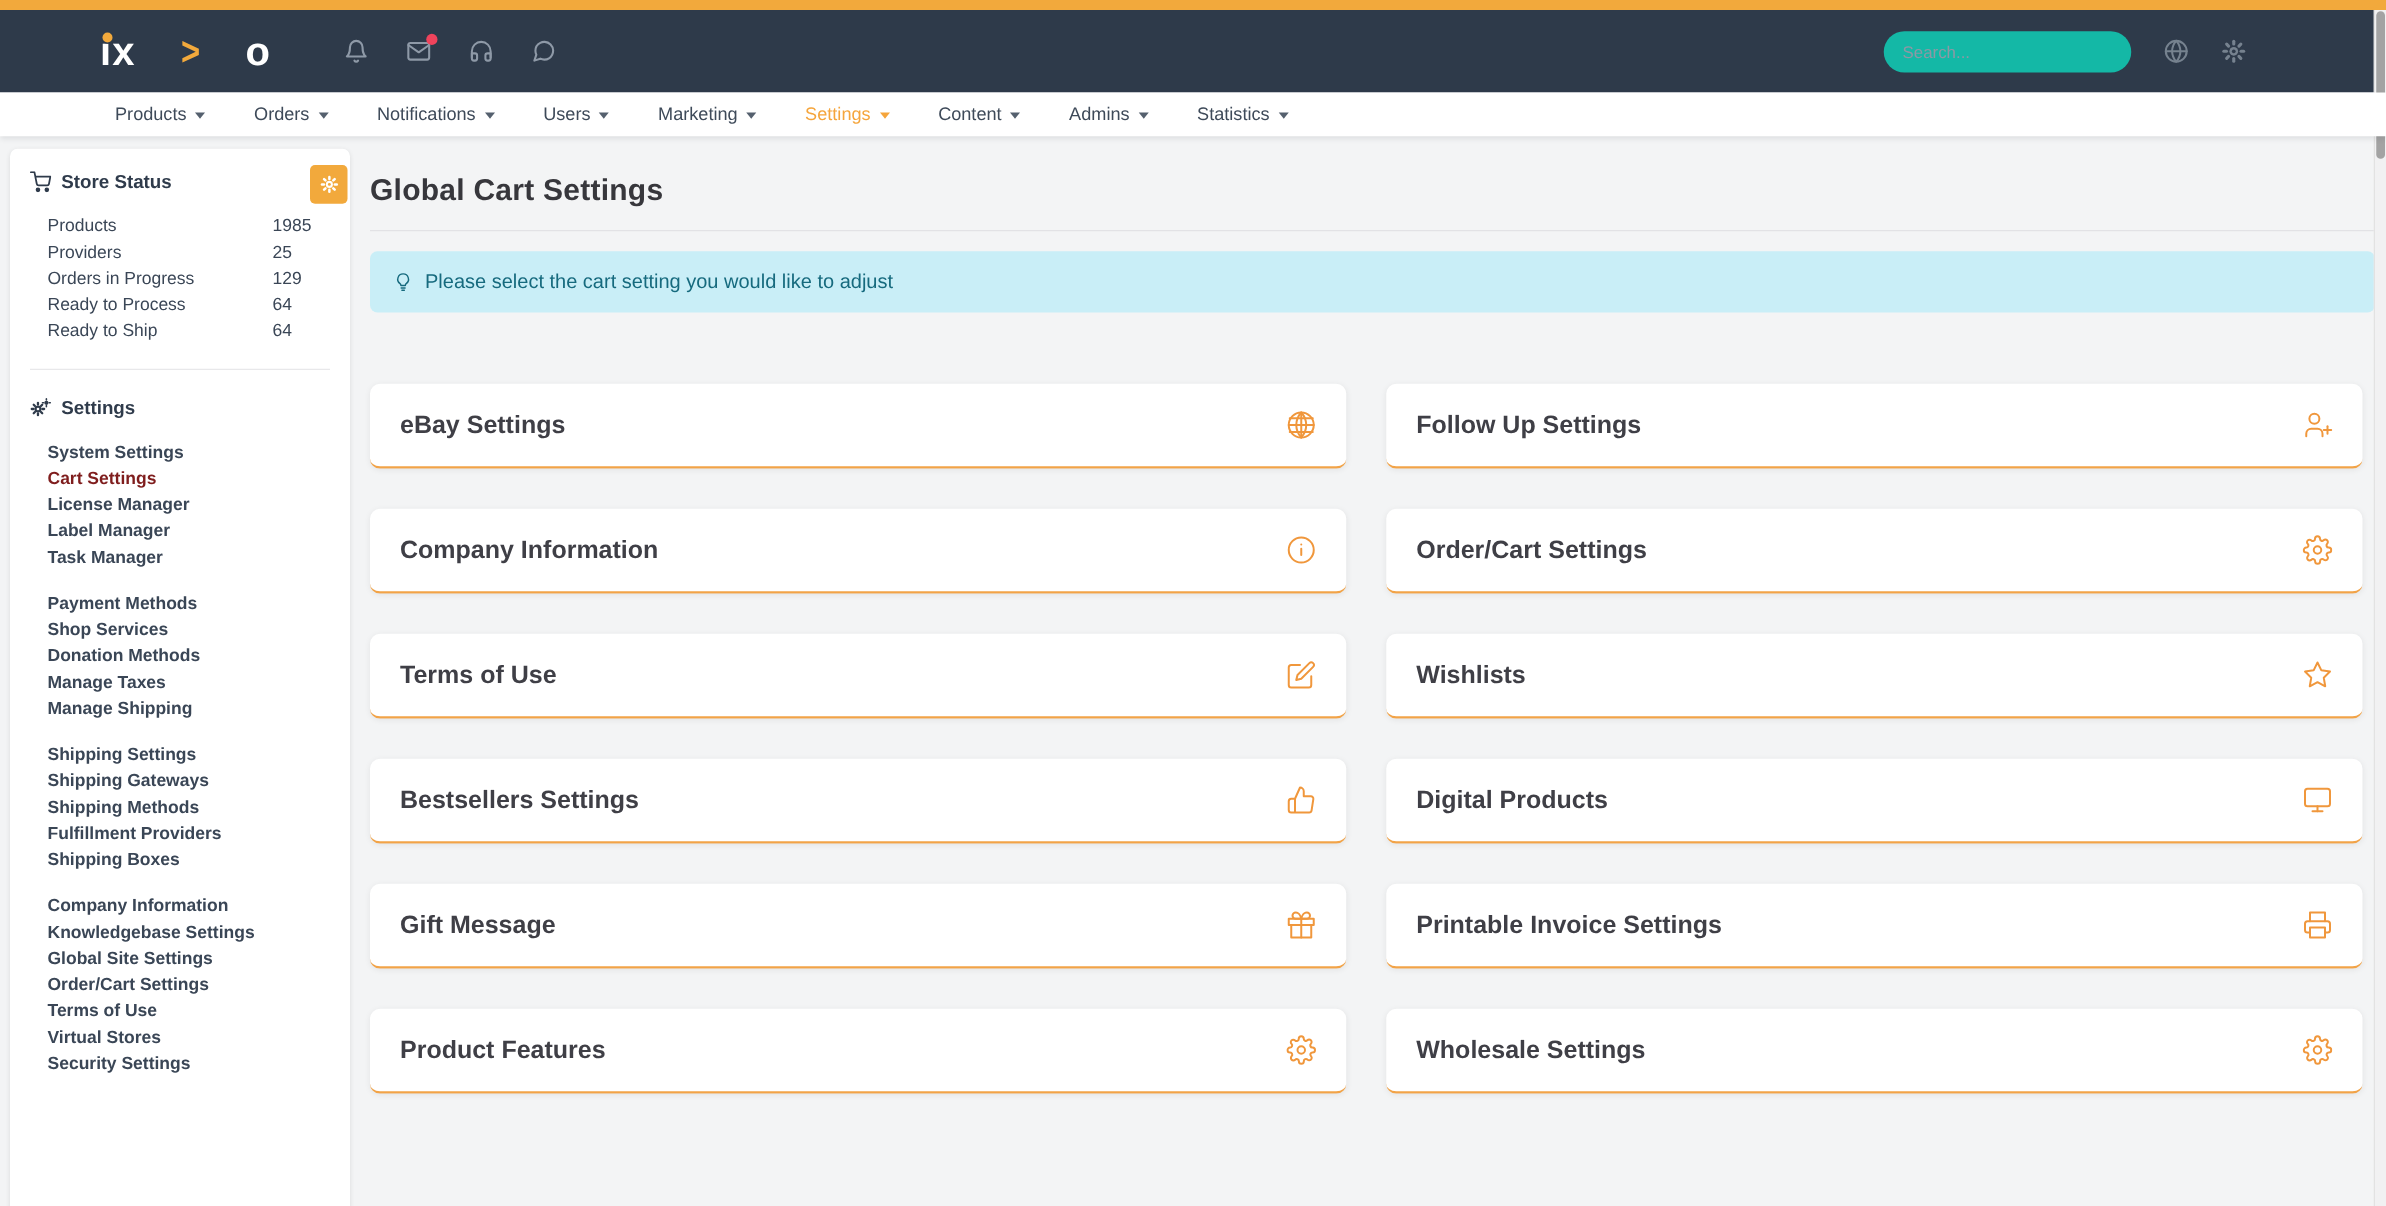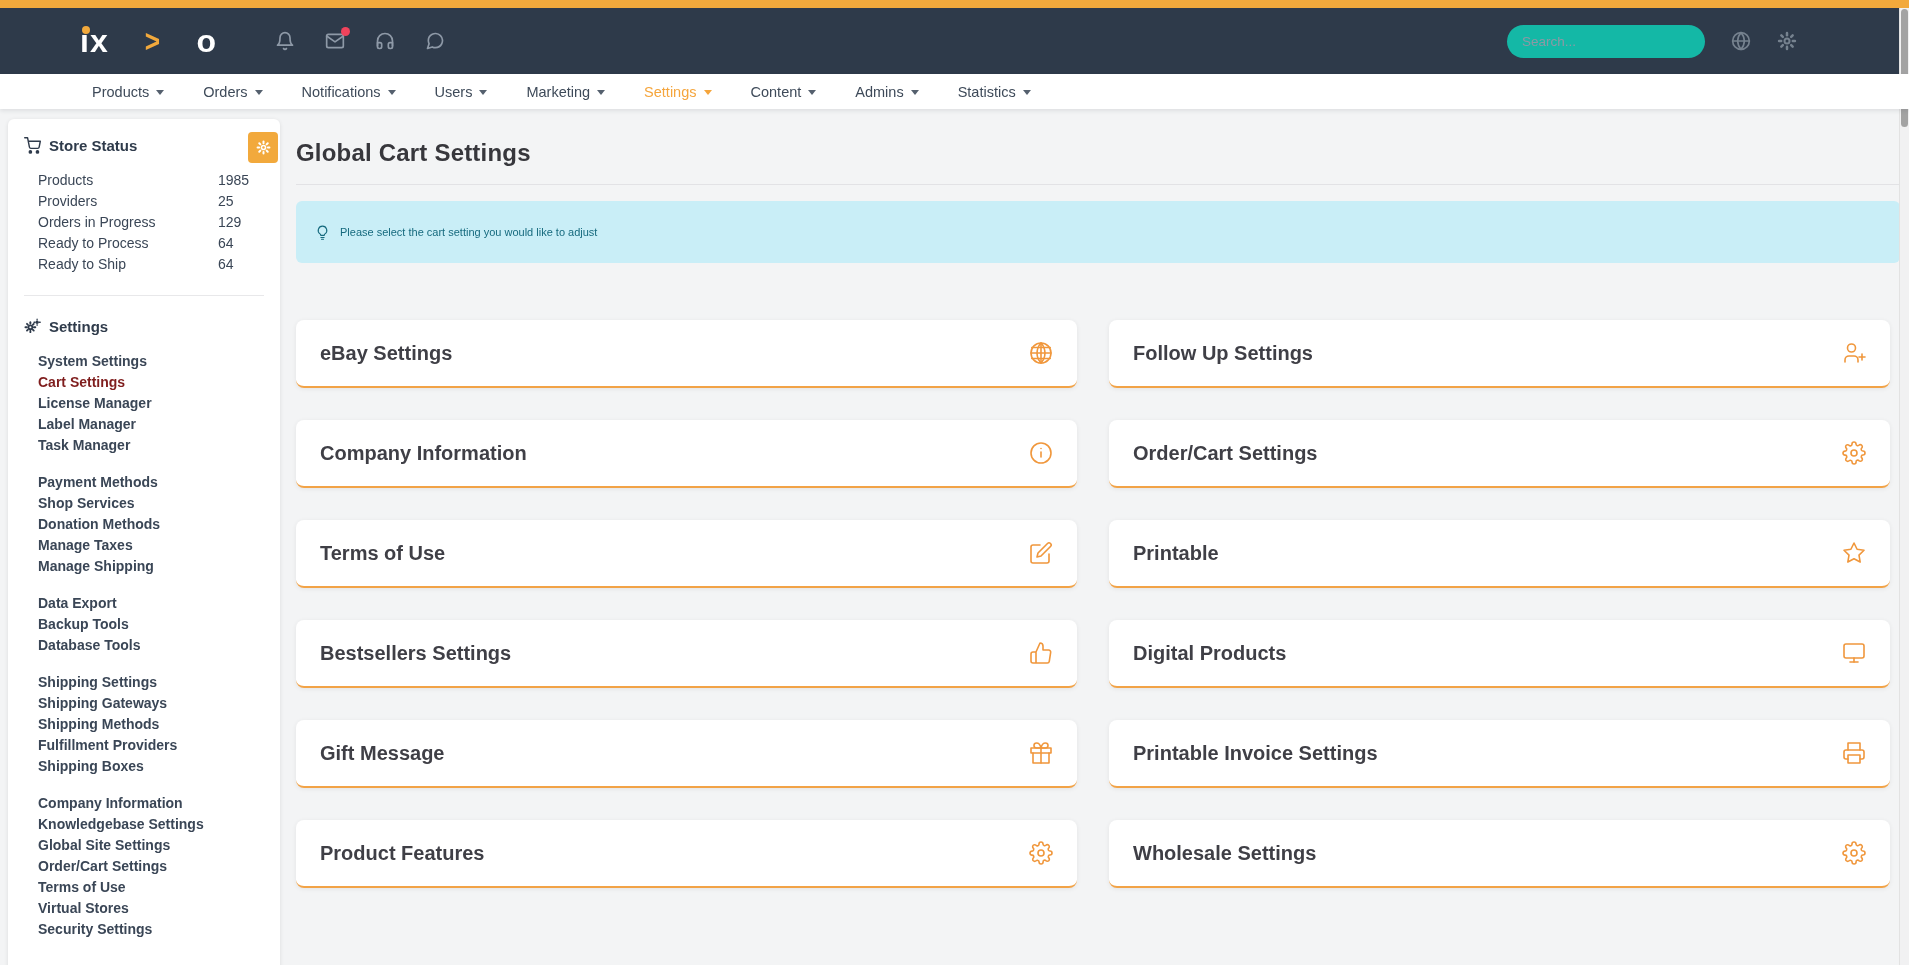--- a/index.html
+++ b/index.html
@@ -69,22 +69,22 @@
   .side-hr { border:none; border-top:1px solid #E8E8EA; margin:20px 16px 22px 6px; }
   .navlist { list-style:none; margin:0 16px 16px 20px;font-weight:bold; }
   .navlist li { font-size:14px; line-height:21px; }
   .navlist a { color:#3A4656; text-decoration:none; cursor:pointer; }
   .navlist a.active { color:#7f1d1d; }
   
   .content { margin-left:281px; flex:1; padding:30px 9px 0 15px; position:relative; }
   .page-title { font-size:24px; font-weight:600; color:#37373C; letter-spacing:.2px; }
   .title-hr { border:none; border-top:1px solid #E2E2E5; margin:17px 0 16px 0; }
   .alert {
-    height:62px; background:#C9EEF7; border-radius:6px; display:flex; align-items:center;
-    gap:9px; padding:0 18px; color:#166A7E; font-size:11px;
+    height:49px; background:#C9EEF7; border-radius:6px; display:flex; align-items:center;
+    gap:9px; padding:0 18px; color:#166A7E; font-size:16px;
   }
   .alert svg { width:17px; height:17px; flex:0 0 auto; }
   .cards-grid {
     margin-top:57px; display:grid; grid-template-columns:1fr 1fr;
     column-gap:25px; row-gap:47px; padding-right:10px;gap:32px;
   }
   .card {
     height:68px; background:#fff; border-radius:8px; border-bottom:2px solid #F2A347;
     box-shadow:0 1px 5px rgba(0,0,0,.07); display:flex; align-items:center;
     justify-content:space-between; padding:0 24px 0 24px; cursor:pointer;
@@ -299,25 +299,20 @@
         <li><a>Task Manager</a></li>
       </ul>
       <ul class="navlist">
         <li><a>Payment Methods</a></li>
         <li><a>Shop Services</a></li>
         <li><a>Donation Methods</a></li>
         <li><a>Manage Taxes</a></li>
         <li><a>Manage Shipping</a></li>
       </ul>
       <ul class="navlist">
-        <li><a>Data Export</a></li>
-        <li><a>Backup Tools</a></li>
-        <li><a>Database Tools</a></li>
-      </ul>
-      <ul class="navlist">
         <li><a>Shipping Settings</a></li>
         <li><a>Shipping Gateways</a></li>
         <li><a>Shipping Methods</a></li>
         <li><a>Fulfillment Providers</a></li>
         <li><a>Shipping Boxes</a></li>
       </ul>
       <ul class="navlist">
         <li><a>Company Information</a></li>
         <li><a>Knowledgebase Settings</a></li>
         <li><a>Global Site Settings</a></li>
@@ -381,21 +376,21 @@
         </div>
 
         <div class="card">
           <span class="card-title">Terms of Use</span>
           <svg viewBox="0 0 24 24" class="ic">
               <path d="M11 4H4a2 2 0 0 0-2 2v14a2 2 0 0 0 2 2h14a2 2 0 0 0 2-2v-7"></path>
               <path d="M18.5 2.5a2.121 2.121 0 0 1 3 3L12 15l-4 1 1-4 9.5-9.5z"></path>
             </svg>
         </div>
         <div class="card">
-          <span class="card-title">Printable</span>
+          <span class="card-title">Wishlists</span>
           <svg viewBox="0 0 24 24" class="ic">
               <polygon points="12 2 15.09 8.26 22 9.27 17 14.14 18.18 21.02 12 17.77 5.82 21.02 7 14.14 2 9.27 8.91 8.26 12 2"></polygon>
             </svg>
         </div>
 
         <div class="card">
           <span class="card-title">Bestsellers Settings</span>
           <svg viewBox="0 0 24 24" class="ic">
               <path d="M14 9V5a3 3 0 0 0-3-3l-4 9v11h11.28a2 2 0 0 0 2-1.7l1.38-9a2 2 0 0 0-2-2.3zM7 22H4a2 2 0 0 1-2-2v-7a2 2 0 0 1 2-2h3"></path>
             </svg>

